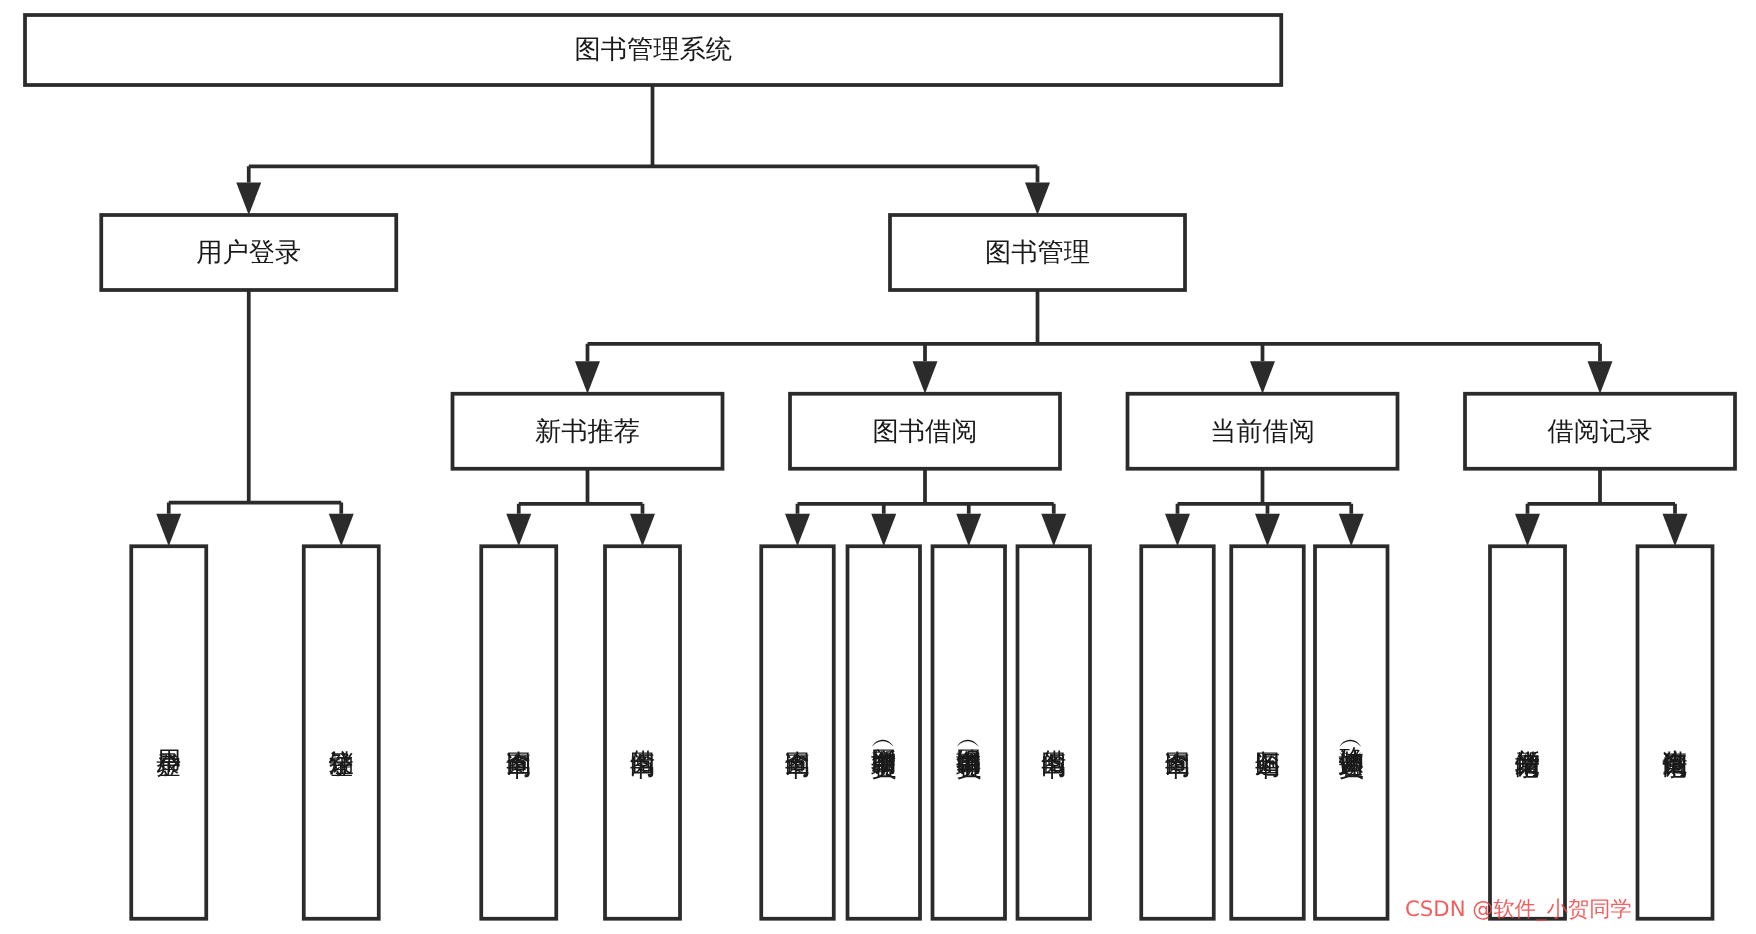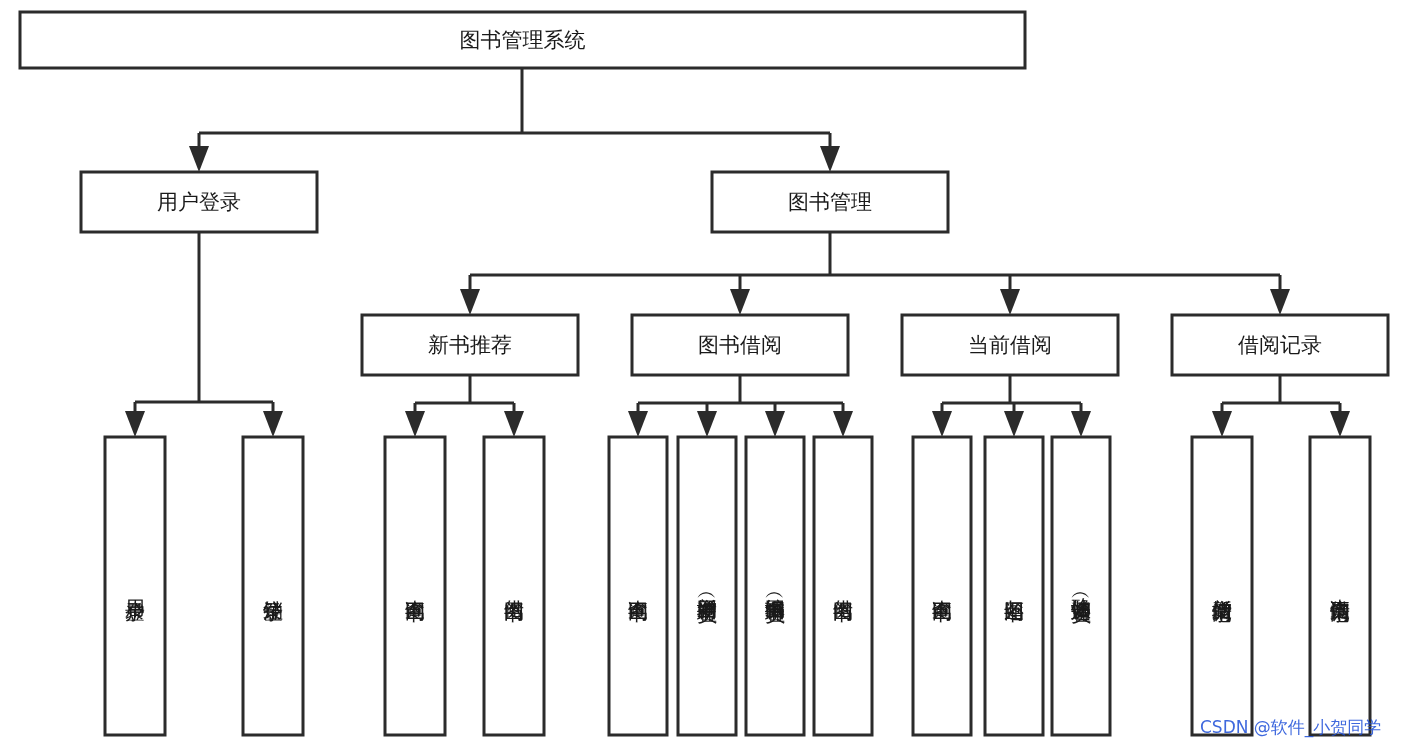--- a/index.html
+++ b/index.html
@@ -213,14 +213,14 @@
       <div class="leaf-label" style="left: 609px; top: 437px; width: 58px; height: 298px;">查询图书</div>
       <div class="leaf-label" style="left: 678px; top: 437px; width: 58px; height: 298px;">新增图书（管理员）</div>
       <div class="leaf-label" style="left: 746px; top: 437px; width: 58px; height: 298px;">编辑图书（管理员）</div>
       <div class="leaf-label" style="left: 814px; top: 437px; width: 58px; height: 298px;">借阅图书</div>
       <div class="leaf-label" style="left: 913px; top: 437px; width: 58px; height: 298px;">查询图书</div>
       <div class="leaf-label" style="left: 985px; top: 437px; width: 58px; height: 298px;">归还图书</div>
       <div class="leaf-label" style="left: 1052px; top: 437px; width: 58px; height: 298px;">确认归还（管理员）</div>
       <div class="leaf-label" style="left: 1192px; top: 437px; width: 60px; height: 298px;">新增借阅记录</div>
       <div class="leaf-label" style="left: 1310px; top: 437px; width: 60px; height: 298px;">查询借阅记录</div>
     </div>
-  <div class="watermark" style="left: 1200px; top: 716px; color: #1d4ed8;">CSDN @软件_小贺同学</div>
+  <div class="watermark" style="left: 1124px; top: 716px; color: #ef4444;">CSDN @软件_小贺同学</div>
 </div>
 
 </body></html>

